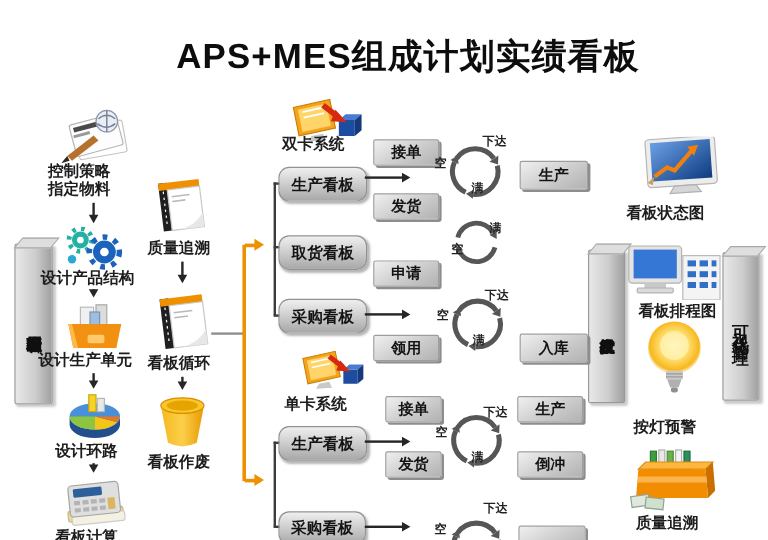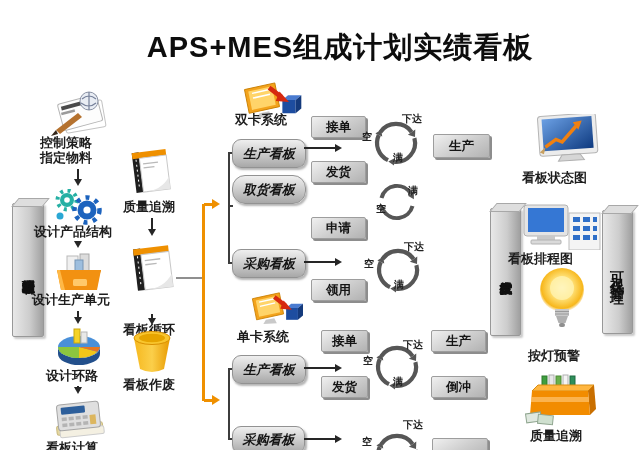--- a/index.html
+++ b/index.html
@@ -7,21 +7,21 @@
           font-family:"Liberation Sans","DejaVu Sans",sans-serif;}
   .abs{position:absolute;}
   .title{font-weight:bold;font-size:29px;color:#0d0d0d;text-align:center;letter-spacing:1px;}
   .lbl{font-size:13px;font-weight:600;color:#1d1d1d;text-align:left;line-height:1.15;}
   .clbl{font-size:10px;font-weight:700;color:#222;text-align:center;line-height:1;}
   .slab{display:flex;align-items:center;justify-content:center;font-size:12.5px;font-weight:600;color:#141414;
         background:linear-gradient(150deg,#f0f0f0 0%,#cfcfcf 50%,#b2b2b2 100%);
         border:1px solid #9d9d9d;box-shadow:2px 2px 0 #8d8d8d;border-radius:2px;}
   .kanban{display:flex;align-items:center;justify-content:center;font-size:13px;font-weight:600;color:#141414;
         background:linear-gradient(180deg,#efefef 0%,#c9c9c9 55%,#a8a8a8 100%);
-        border:1px solid #929292;border-radius:9px;box-shadow:1.5px 2px 2px rgba(90,90,90,.45);font-style:italic;}
+        border:1px solid #929292;border-radius:9px;box-shadow:1.5px 2px 2px rgba(90,90,90,.45);}
   .vbar{background:linear-gradient(90deg,#e8e8e8 0%,#cdcdcd 55%,#a0a0a0 100%);
         border:1px solid #989898;border-radius:2px;display:flex;align-items:center;justify-content:center;
         box-shadow:2px 2px 2px rgba(120,120,120,.4);}
   .vbar::before{content:"";position:absolute;left:2px;right:-3px;top:-6px;height:7px;background:#dedede;
         border:1px solid #a8a8a8;transform:skewX(-40deg);}
   .vbar span{writing-mode:vertical-rl;text-orientation:upright;font-weight:bold;color:#101010;}
   .varrow{width:2px;background:#262626;}
   .varrow i{position:absolute;left:-3.5px;bottom:-7px;width:0;height:0;border:4.5px solid transparent;border-top:7.5px solid #262626;}
   .harrow{height:2px;background:#262626;}
   .harrow i{position:absolute;top:-3.5px;right:-7.5px;width:0;height:0;border:4.5px solid transparent;border-left:7.5px solid #262626;}
@@ -164,21 +164,21 @@
         <rect x="8" y="5" width="7" height="40" fill="#1f1f1f"></rect>
         <line x1="11.5" y1="12" x2="11.5" y2="42" stroke="#ffffff" stroke-width="1" stroke-dasharray="2 3"></line>
         <rect x="8" y="5" width="34" height="6" fill="#ef9000"></rect>
         <rect x="15" y="11" width="27" height="34" fill="#ffffff" stroke="#c8c8c8"></rect>
         <path d="M15 45 L42 45 L42 33 Q33 46 15 45 Z" fill="#e7e7e7"></path>
         <line x1="18" y1="17" x2="33" y2="17" stroke="#b9b9b9" stroke-width="1.3"></line>
         <line x1="18" y1="21" x2="29" y2="21" stroke="#b9b9b9" stroke-width="1.3"></line>
       </g>
     </svg>
   </div>
-  <div class="abs lbl" style="left:123px;top:296px;width:60px;margin-top:27px;">看板循环</div>
+  <div class="abs lbl" style="left:123px;top:296px;width:60px;">看板循环</div>
   <div class="abs varrow" style="left:151px;top:314px;height:8px;">
       <i></i>
     </div>
 
   <div class="abs" style="left:131px;top:328px;">
     <svg width="42" height="46" viewBox="0 0 42 46">
       <defs>
         <linearGradient id="bk" x1="0" y1="0" x2="1" y2="0">
           <stop offset="0" stop-color="#f6b81e"></stop>
             <stop offset="0.5" stop-color="#fbcf4a"></stop>
@@ -216,21 +216,21 @@
     </svg>
   </div>
   <div class="abs lbl" style="left:235px;top:113px;width:66px;">双卡系统</div>
 
   <div class="abs bline" style="left:228px;top:152px;width:1.5px;height:111px;"></div>
   <div class="abs bline" style="left:228px;top:152px;width:5px;height:1.5px;"></div>
   <div class="abs bline" style="left:228px;top:205px;width:5px;height:1.5px;"></div>
   <div class="abs bline" style="left:228px;top:262px;width:5px;height:1.5px;"></div>
 
   <div class="abs kanban" style="left:232px;top:139px;width:72px;height:27px;">生产看板</div>
-  <div class="abs kanban" style="left:232px;top:175px;width:72px;height:27px;border-radius:13px;">取货看板</div>
+  <div class="abs kanban" style="left:232px;top:196px;width:72px;height:27px;">取货看板</div>
   <div class="abs kanban" style="left:232px;top:249px;width:72px;height:27px;">采购看板</div>
 
   <div class="abs" style="left:249px;top:291px;">
     <svg width="54" height="34" viewBox="0 0 64 38">
       <polygon points="4,8 36,1 41,26 9,33" fill="#f3a31c" stroke="#c87e00"></polygon>
       <polygon points="8,10 33,4.5 37,24 12,29.5" fill="#ffd469"></polygon>
       <line x1="12" y1="12" x2="30" y2="8" stroke="#ffffff" stroke-width="1.6"></line>
       <line x1="13" y1="17" x2="31" y2="13" stroke="#ffffff" stroke-width="1.6"></line>
       <polygon points="20,33 30,31 33,37 17,38" fill="#c9c9c9"></polygon>
       <polygon points="44,19 58,19 58,33 44,33" fill="#1d4da0"></polygon>
@@ -260,20 +260,21 @@
     </div>
   <div class="abs harrow" style="left:304px;top:438px;width:34px;">
       <i></i>
     </div>
 
   <div class="abs slab" style="left:311px;top:116px;width:53px;height:20px;">接单</div>
   <div class="abs slab" style="left:311px;top:161px;width:53px;height:20px;">发货</div>
   <div class="abs slab" style="left:433px;top:134px;width:55px;height:22px;">生产</div>
   <div class="abs slab" style="left:311px;top:217px;width:53px;height:20px;">申请</div>
   <div class="abs slab" style="left:311px;top:279px;width:53px;height:20px;">领用</div>
+  <div class="abs slab" style="left:433px;top:278px;width:55px;height:22px;">入库</div>
   <div class="abs slab" style="left:321px;top:330px;width:45px;height:20px;">接单</div>
   <div class="abs slab" style="left:321px;top:376px;width:45px;height:20px;">发货</div>
   <div class="abs slab" style="left:431px;top:330px;width:53px;height:20px;">生产</div>
   <div class="abs slab" style="left:431px;top:376px;width:53px;height:20px;">倒冲</div>
   <div class="abs slab" style="left:432px;top:438px;width:54px;height:20px;"></div>
 
   <div class="abs" style="left:368px;top:115px;">
     <svg width="56" height="56" viewBox="0 0 56 56" fill="none" stroke="#565656" stroke-width="4.2">
       <path d="M12.4 17.1 A19 19 0 0 1 43.6 17.1"></path>
         <polygon points="47.0,22.0 47.3,14.5 39.9,19.7" fill="#565656" stroke="none"></polygon>
@@ -372,21 +373,21 @@
           <rect x="70" y="13" width="4" height="5"></rect>
         <rect x="50" y="22" width="7" height="5"></rect>
           <rect x="60" y="22" width="7" height="5"></rect>
           <rect x="70" y="22" width="4" height="5"></rect>
         <rect x="50" y="31" width="7" height="5"></rect>
           <rect x="60" y="31" width="7" height="5"></rect>
           <rect x="70" y="31" width="4" height="5"></rect>
       </g>
     </svg>
   </div>
-  <div class="abs lbl" style="left:508px;top:252px;width:82px;">看板排程图</div>
+  <div class="abs lbl" style="left:532px;top:252px;width:82px;">看板排程图</div>
 
   <div class="abs" style="left:540px;top:266px;">
     <svg width="44" height="68" viewBox="0 0 44 68">
       <defs>
           <radialGradient id="bg" cx="0.5" cy="0.45" r="0.55">
         <stop offset="0" stop-color="#fffdf0"></stop>
             <stop offset="0.45" stop-color="#ffe27a"></stop>
         <stop offset="0.85" stop-color="#f7b71c"></stop>
             <stop offset="1" stop-color="#f7b71c" stop-opacity="0"></stop>
       </radialGradient>

